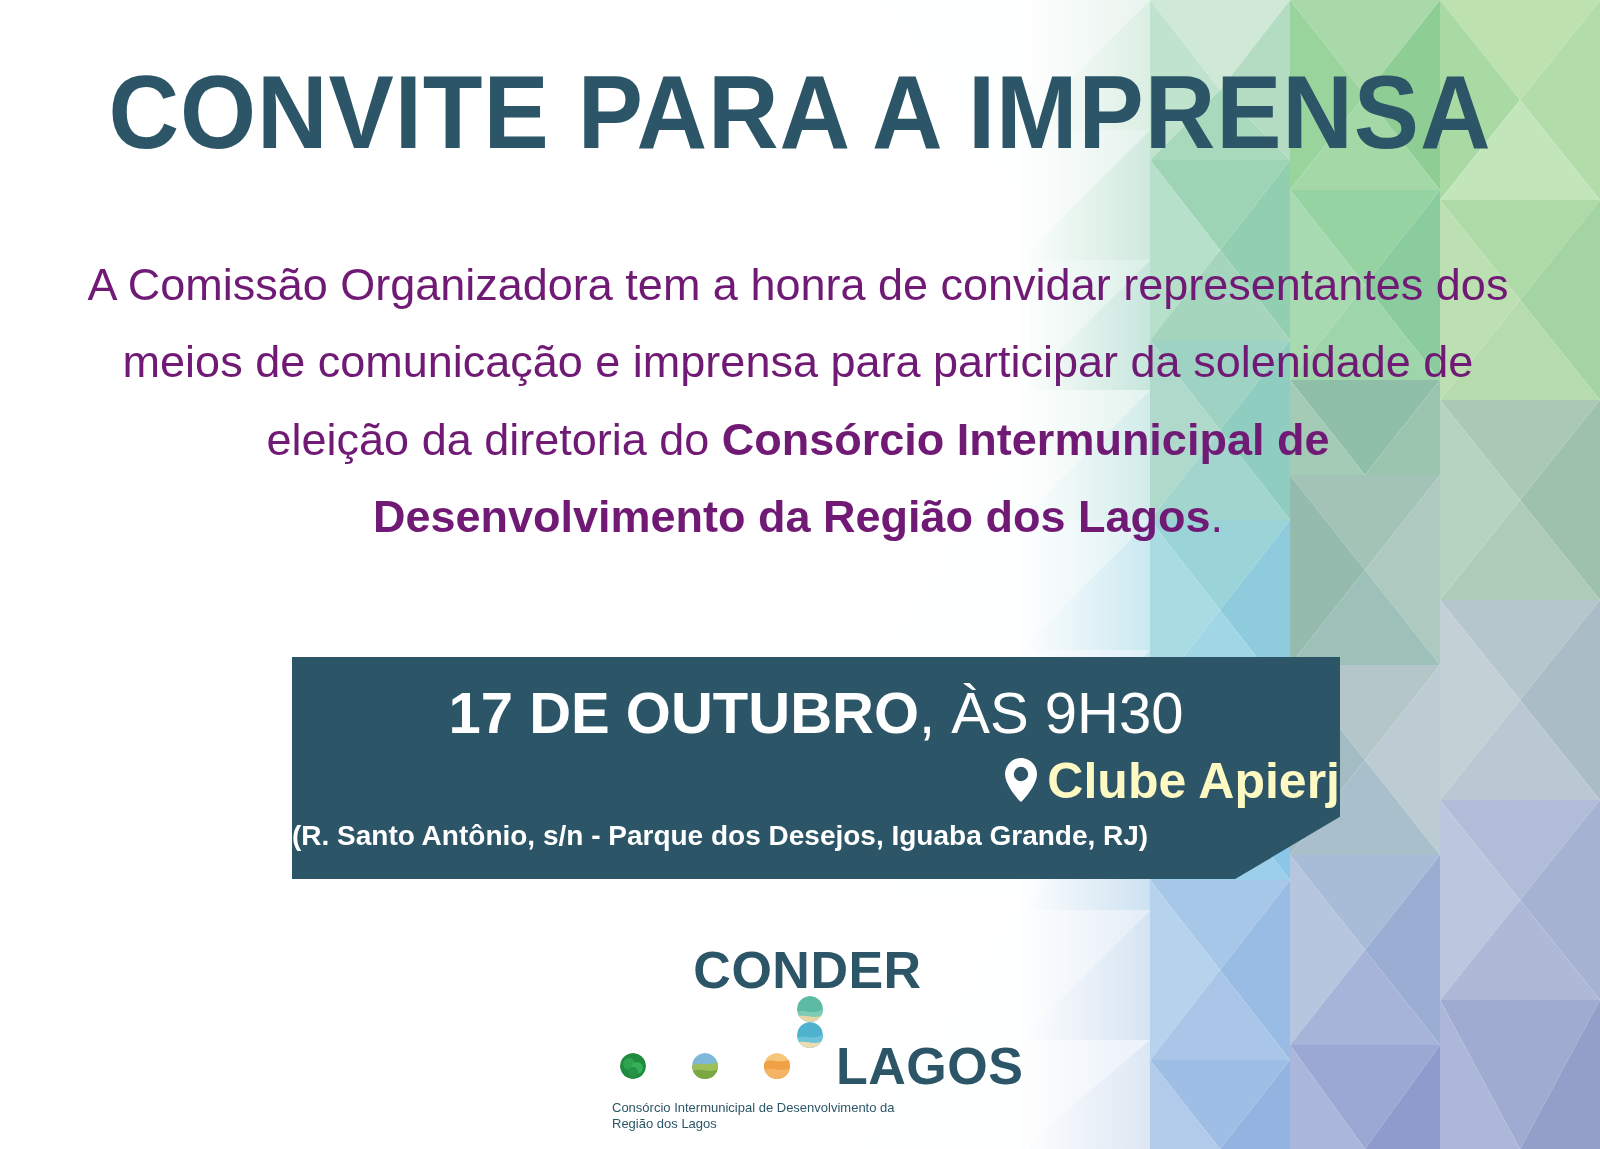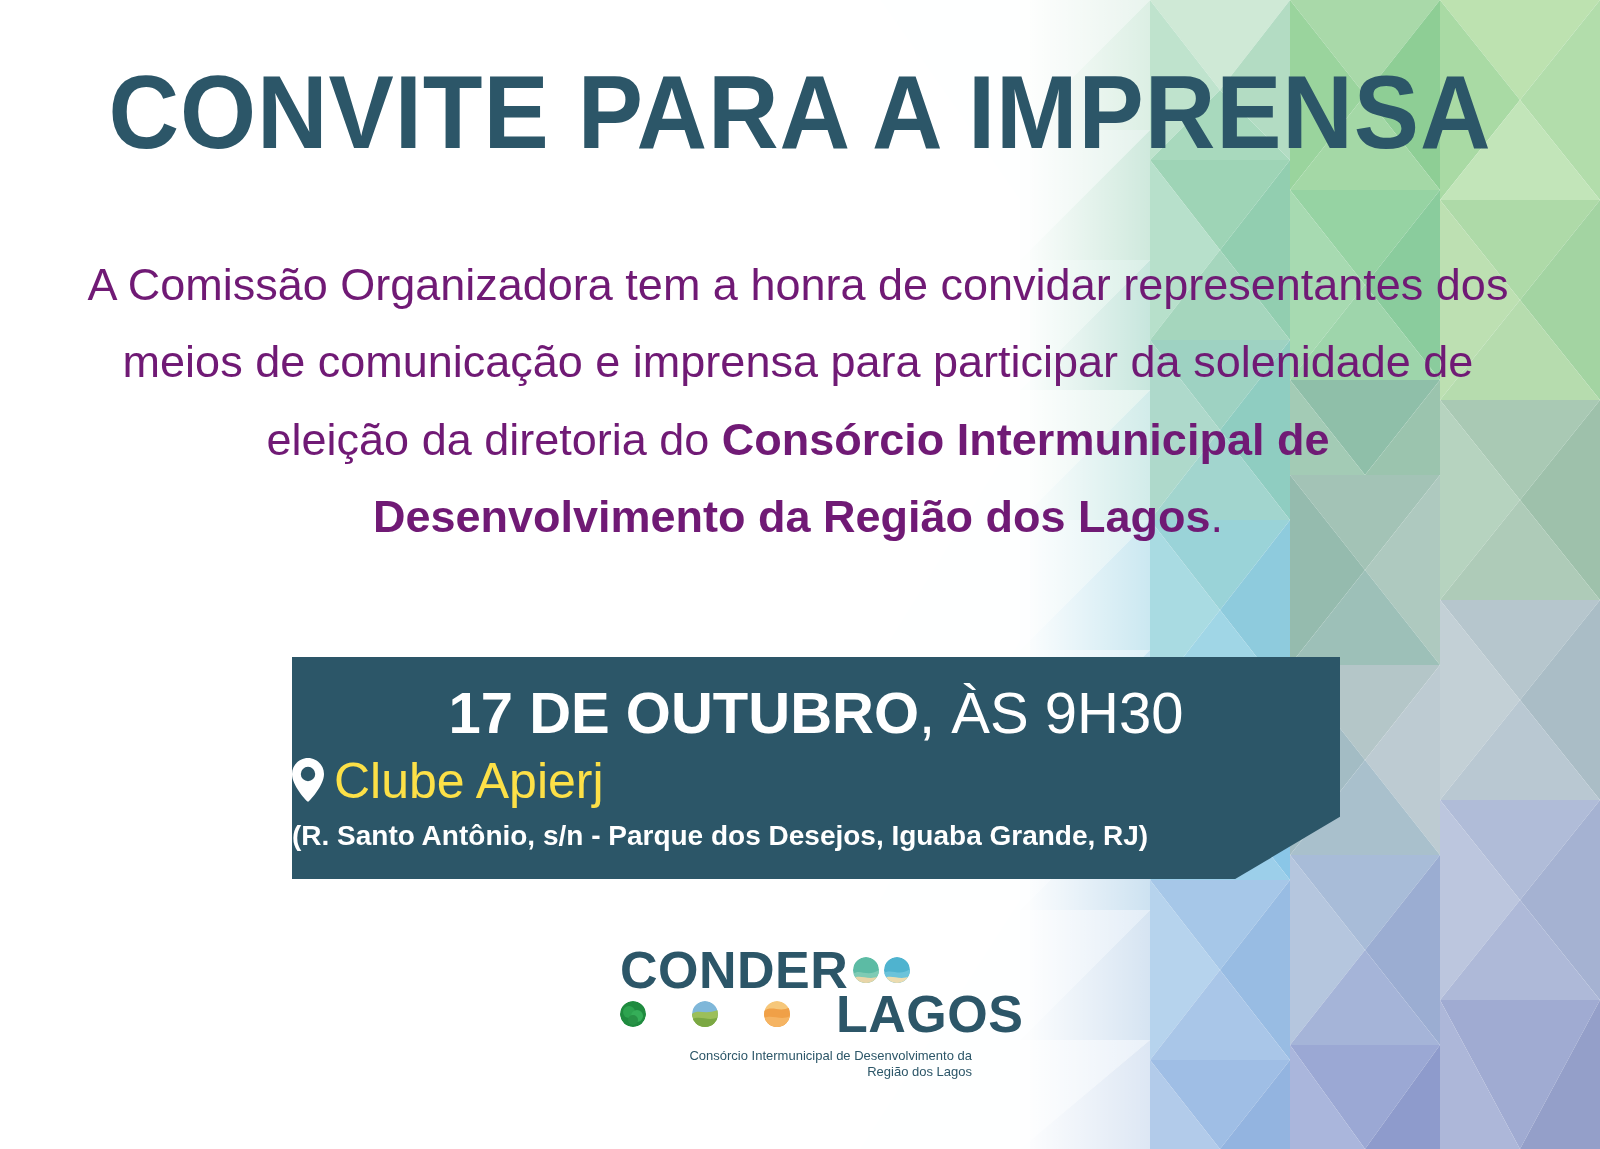--- a/index.html
+++ b/index.html
@@ -121,24 +121,24 @@
   }
   .banner-line1 .d-light {
     font-weight: 400;
   }
 
   .banner-line2 {
     position: absolute;
     left: 0;
     top: 96px;
     width: 1048px;
-    text-align: left;
-    color: #fde047;
+    text-align: right;
+    color: #fef9c3;
     font-size: 50px;
-    font-weight: 400;
+    font-weight: 700;
     line-height: 1.15;
     white-space: nowrap;
   }
   .pin-icon {
     display: inline-block;
     vertical-align: -4px;
     margin-right: 10px;
   }
 
   .banner-line3 {
@@ -160,21 +160,21 @@
     top: 944px;
     width: 360px;
     height: 170px;
     z-index: 3;
   }
   .logo-row {
     display: flex;
     align-items: center;
     justify-content: flex-start;
   }
-  .logo-row-1 { margin-left: 0; }
+  .logo-row-1 { margin-left: 15px; flex-direction: column; }
   .logo-row-2 { margin-left: 0px; margin-top: -8px; gap: 41px; }
 
   .logo-word {
     color: #2c5668;
     font-weight: 700;
     font-size: 52px;
     letter-spacing: 0.5px;
     line-height: 1;
   }
   .dot {
@@ -184,21 +184,21 @@
     margin-left: 5px;
     flex: 0 0 auto;
     overflow: hidden;
   }
   .dot-lead {
     margin-left: 0;
     margin-right: 5px;
   }
   .logo-sub {
     margin-top: 8px;
-    text-align: right;
+    text-align: left;
     color: #2c5668;
     font-size: 13px;
     line-height: 1.22;
     font-weight: 400;
     width: 360px;
     margin-left: -8px;
   }
 </style>
 </head>
 <body>

